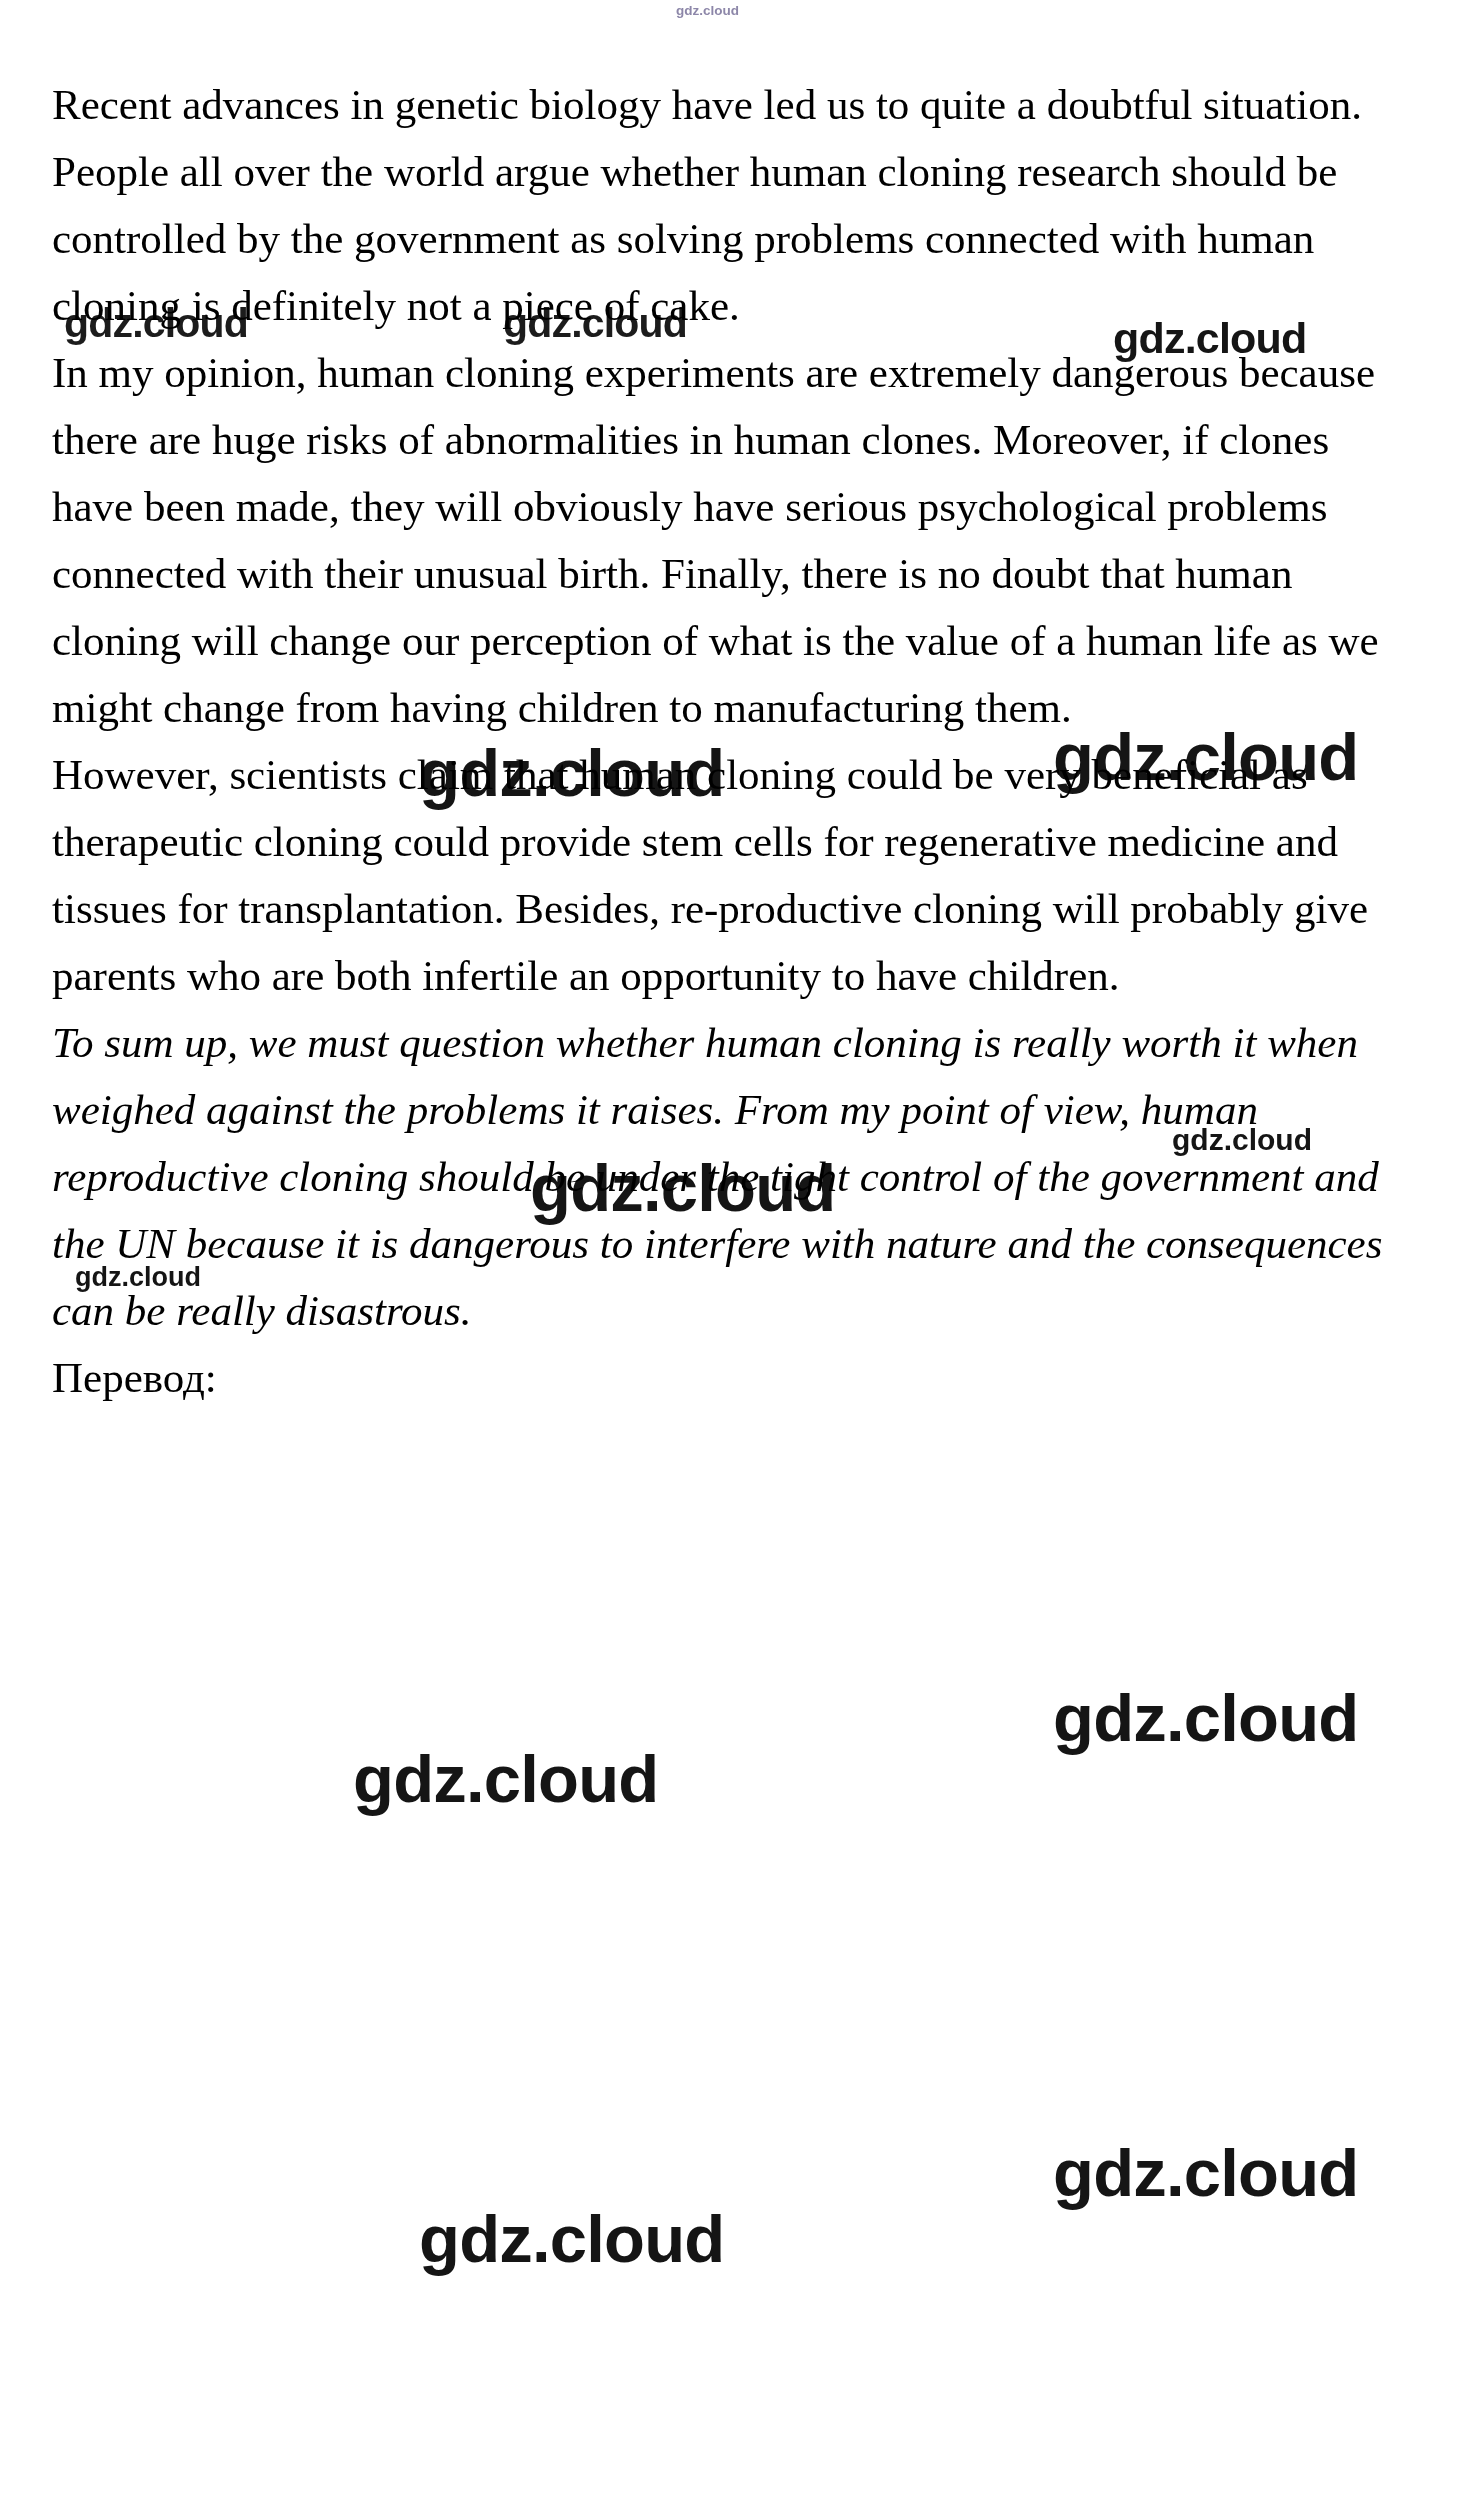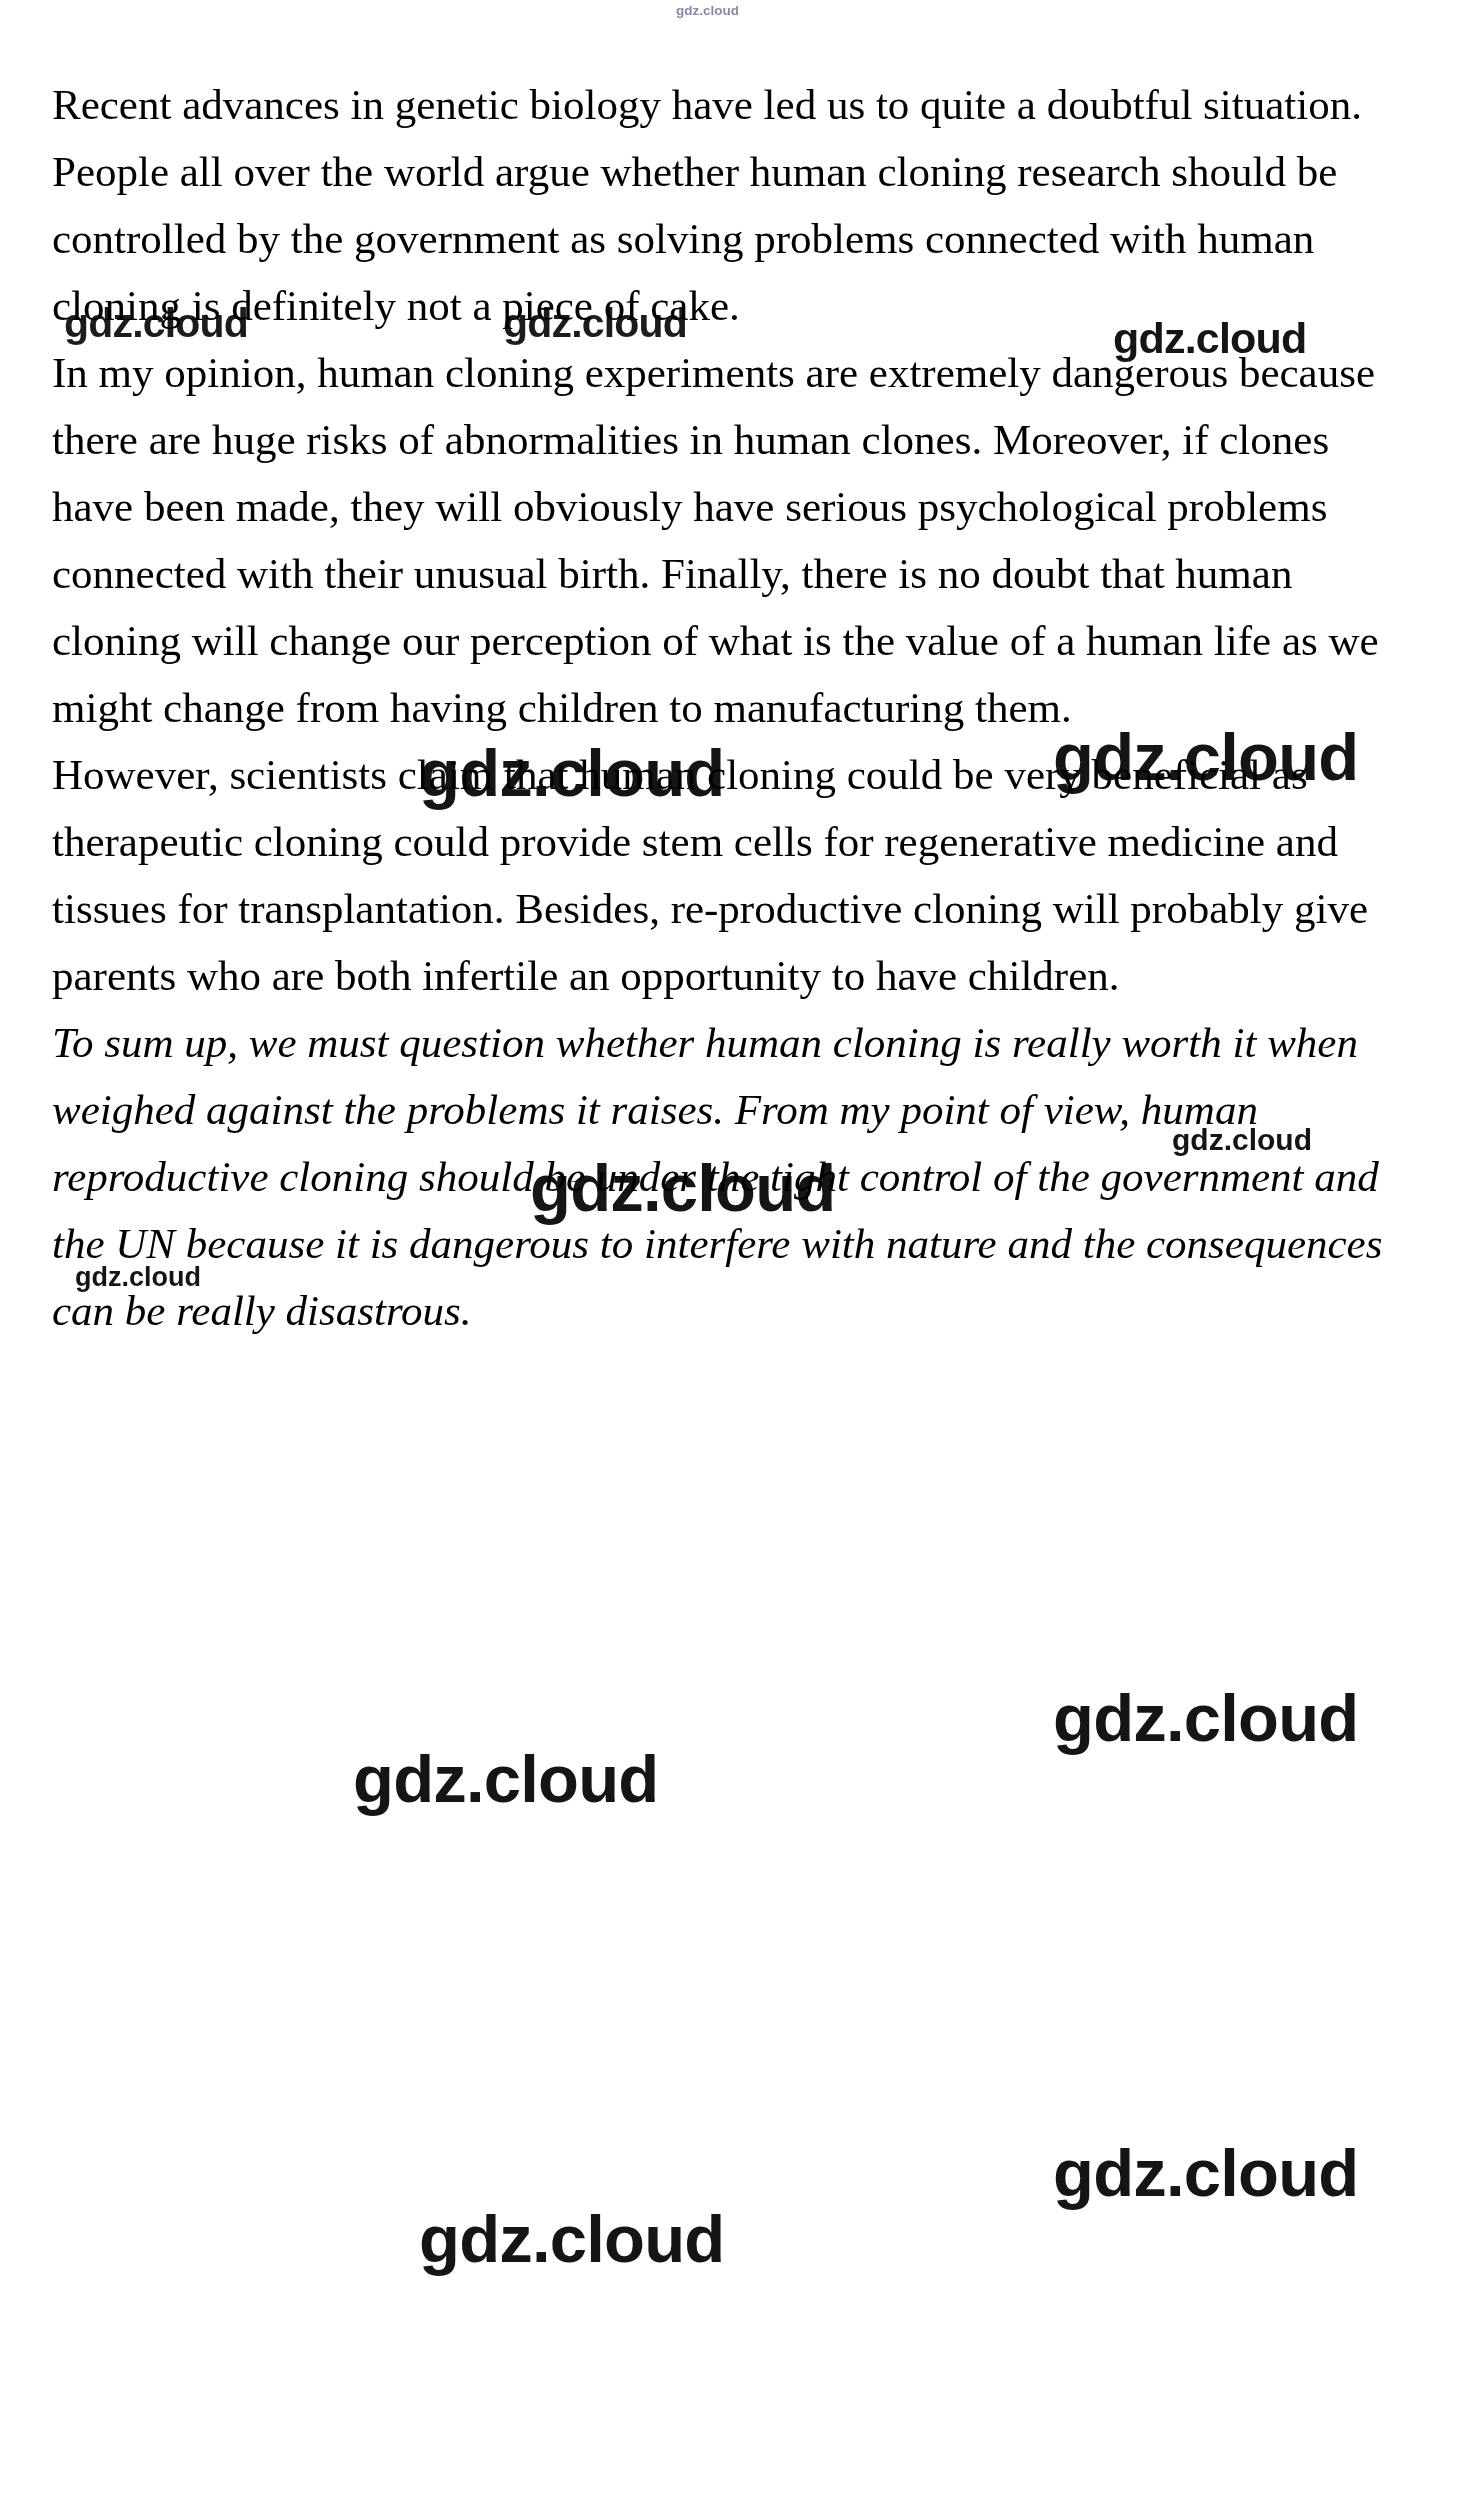--- a/index.html
+++ b/index.html
@@ -78,16 +78,17 @@
   <span class="wm wm-i">gdz.cloud</span>
   <span class="wm wm-j">gdz.cloud</span>
   <span class="wm wm-k">gdz.cloud</span>
   <span class="wm wm-l">gdz.cloud</span>
 
   <div class="content">
     <p class="p1">Recent advances in genetic biology have led us to quite a doubtful situation. People all over the world argue whether human cloning research should be controlled by the government as solving problems connected with human cloning is definitely not a piece of cake.</p>
     <p class="p2">In my opinion, human cloning experiments are extremely dangerous because there are huge risks of abnormalities in human clones. Moreover, if clones have been made, they will obviously have serious psychological problems connected with their unusual birth. Finally, there is no doubt that human cloning will change our perception of what is the value of a human life as we might change from having children to manufacturing them.</p>
     <p class="p3">However, scientists claim that human cloning could be very beneficial as therapeutic cloning could provide stem cells for regenerative medicine and tissues for transplantation. Besides, re-productive cloning will probably give parents who are both infertile an opportunity to have children.</p>
     <p class="p5">To sum up, we must question whether human cloning is really worth it when weighed against the problems it raises. From my point of view, human reproductive cloning should be under the tight control of the government and the UN because it is dangerous to interfere with nature and the consequences can be really disastrous.</p>
+    <p class="heading">Перевод:</p>
   </div>
 
 </div>
 
 
 </body></html>

